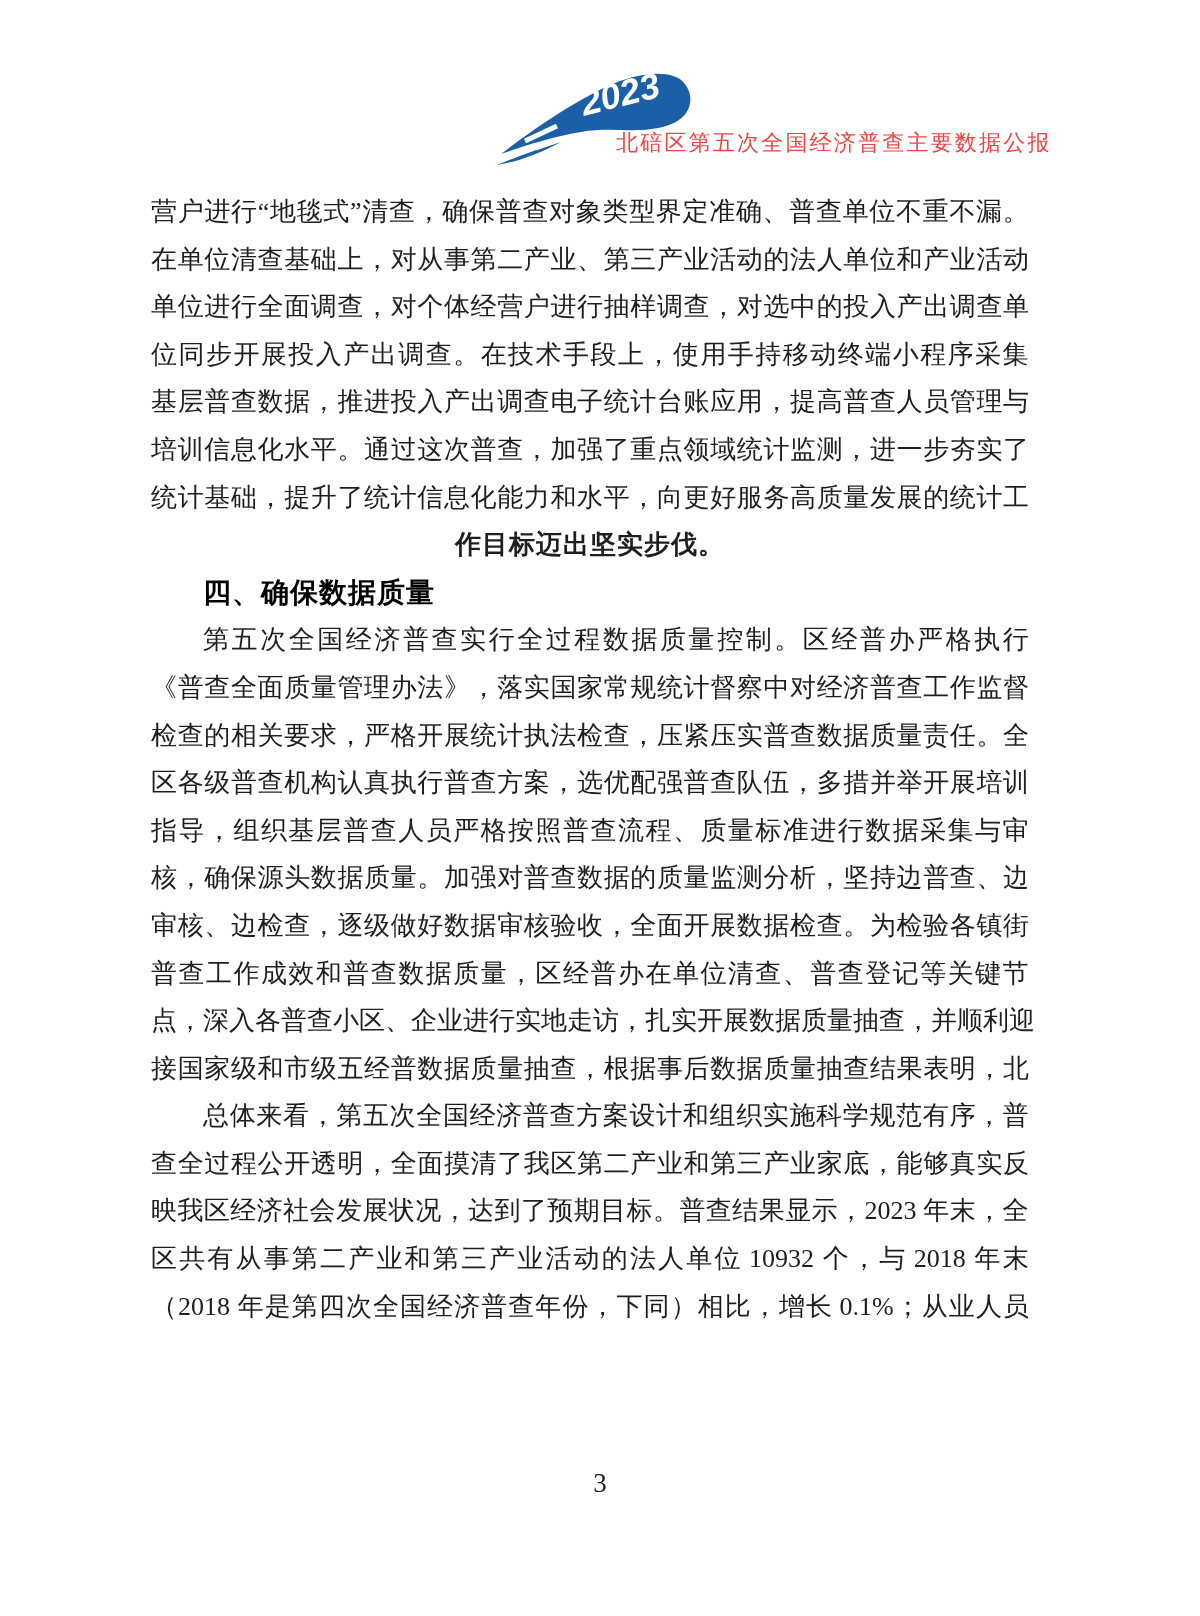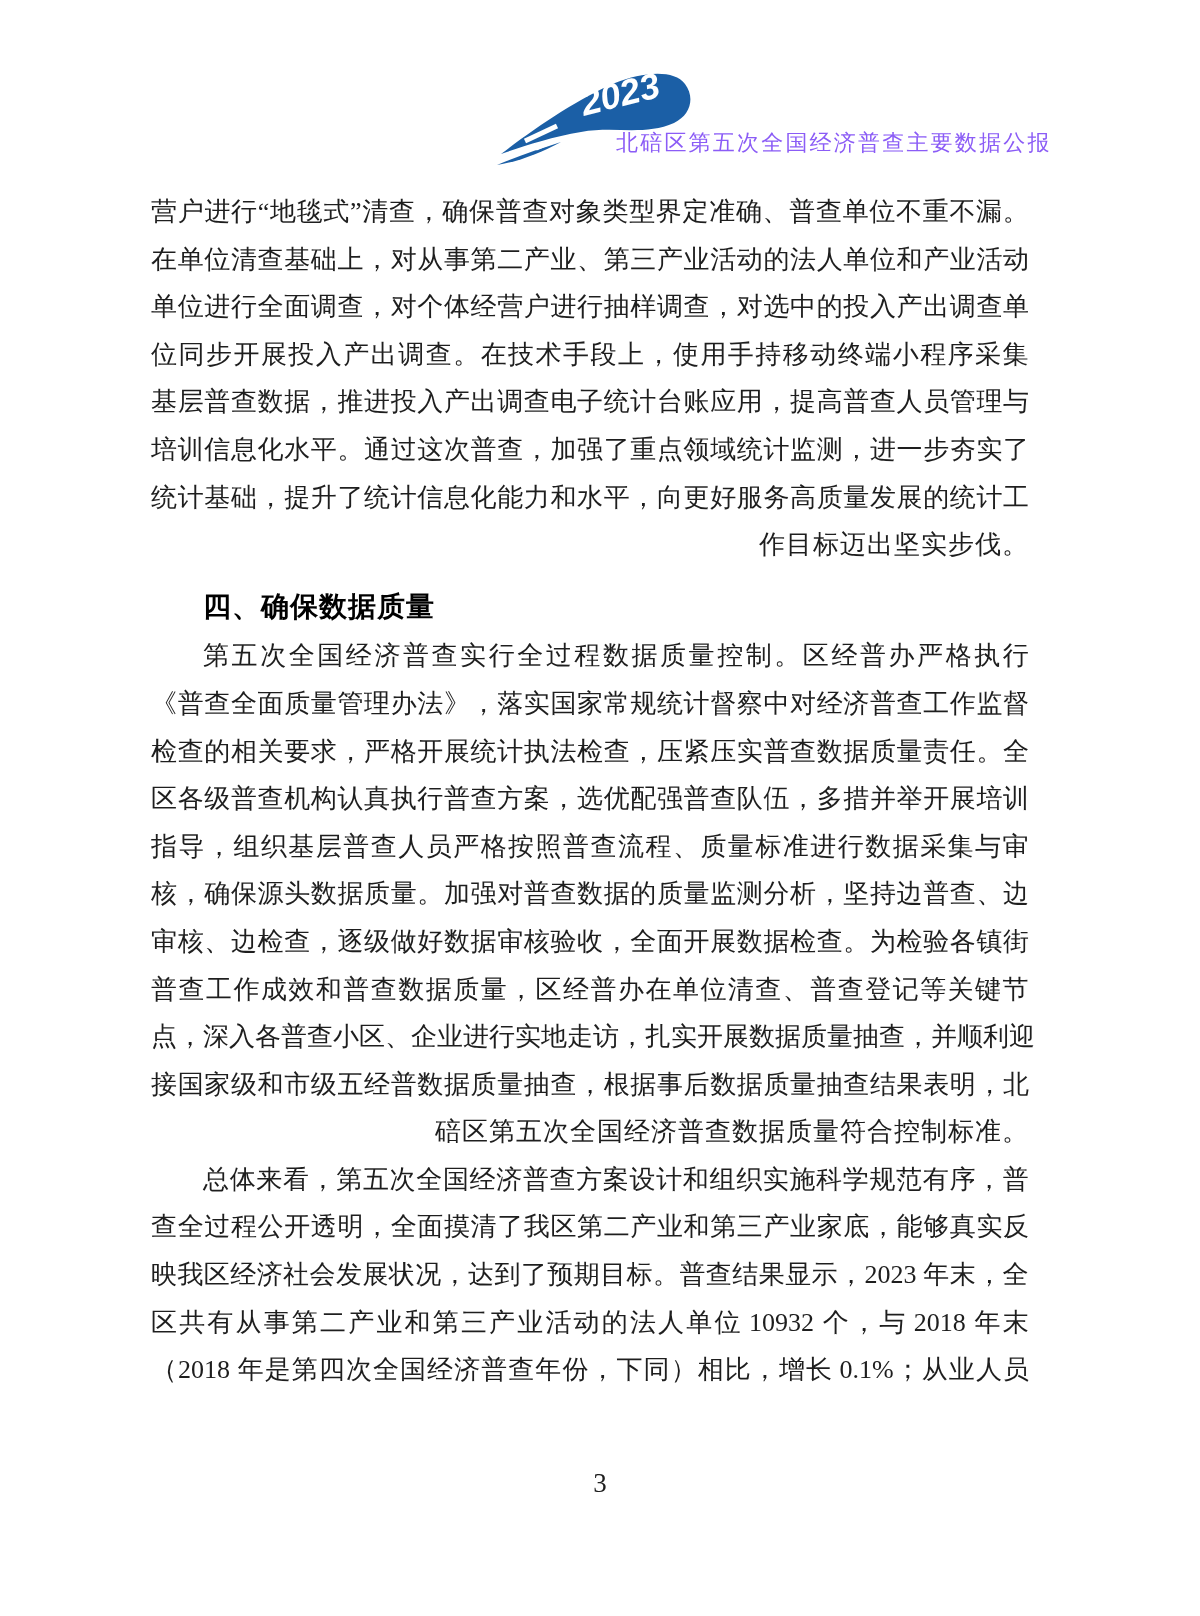--- a/index.html
+++ b/index.html
@@ -8,44 +8,43 @@
   .page {
     position:relative; width:1200px; height:1616px;
     background:#ffffff; overflow:hidden; margin:0 auto;
   }
   
   .logo {
     position:absolute; left:495px; top:68px; width:200px; height:100px;
   }
   .header-title {
     position:absolute; top:128px; left:616px;
-    font-size:22px; letter-spacing:2.2px; color:#8b5cf6;
+    font-size:22px; letter-spacing:2.2px; color:#ef4444;
     white-space:nowrap;
   }
   
   .content {
     position:absolute; left:151px; top:188px; width:878px;
     color:#1e1e1e;
   }
   .line {
     height:47.6px; font-size:26px; line-height:47.6px;
     display:flex; justify-content:space-between;
     overflow:visible;
   }
   .line span { white-space:pre; }
   .line.indent { padding-left:52px; }
   .line.last {
-    display:block; text-align:right; letter-spacing:1px;
+    display:block; text-align:center; letter-spacing:1px;font-weight:bold;
   }
   .line.heading {
     display:block; text-align:left; padding-left:52px;
-    font-family:Liberation Mono, monospace;
+    font-family:Liberation Sans, sans-serif;
     font-weight:bold; font-size:28px; color:#000;
     letter-spacing:1px;
-    margin-top:16px;
   }
   
   .page-number {
     position:absolute; top:1468px; left:0; width:100%;
     text-align:center; font-size:27px; color:#1e1e1e;
   }
 </style>
 </head>
 <body>
 
@@ -650,21 +649,20 @@
         <span>量</span>
         <span>抽</span>
         <span>查</span>
         <span>结</span>
         <span>果</span>
         <span>表</span>
         <span>明</span>
         <span>，</span>
         <span>北</span>
       </div>
-      <div class="line last">碚区第五次全国经济普查数据质量符合控制标准。</div>
       <div class="line justify indent">
         <span>总</span>
         <span>体</span>
         <span>来</span>
         <span>看</span>
         <span>，</span>
         <span>第</span>
         <span>五</span>
         <span>次</span>
         <span>全</span>

